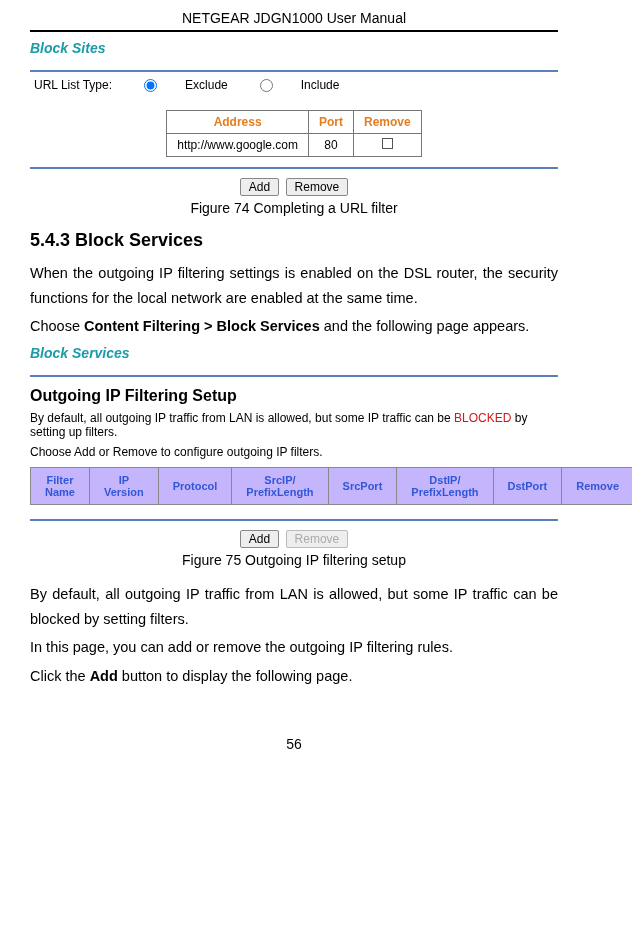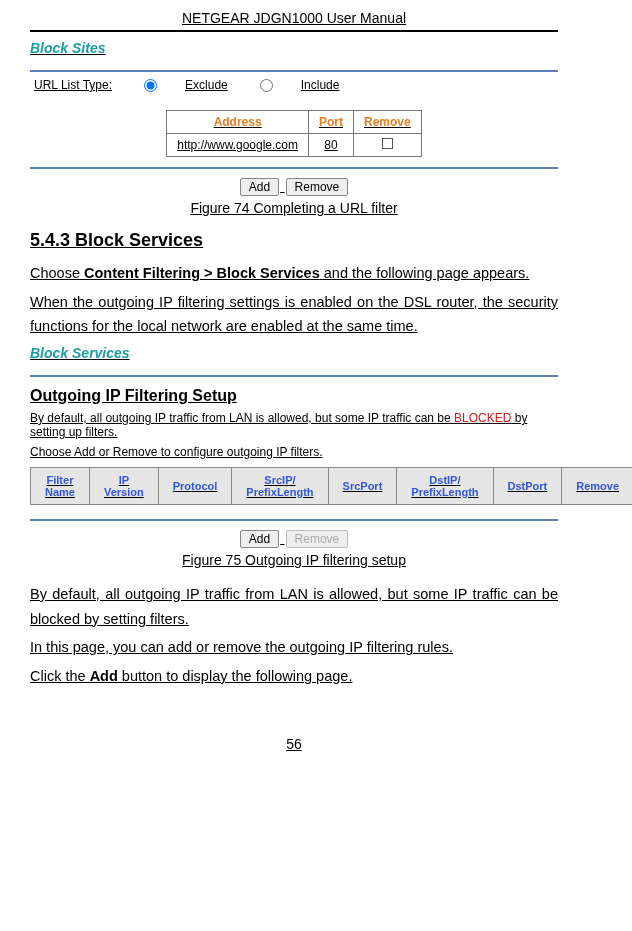--- a/index.html
+++ b/index.html
@@ -7,21 +7,20 @@
     margin: 0;
     padding: 0;
     font-family: Arial, sans-serif;
     background: #fff;
     width: 632px;
   }
   .page {
     width: 588px;
     padding: 10px 30px 20px 30px;
     position: relative;
-    text-decoration: underline;
   }
   .doc-header {
     text-align: center;
     font-size: 14px;
     padding-bottom: 4px;
     border-bottom: 2px solid #000;
     margin-bottom: 8px;
   }
   .section-title-teal {
     color: #1a9ba8;
@@ -113,21 +112,21 @@
     border-collapse: collapse;
     width: 100%;
     font-size: 11px;
     margin: 8px 0 14px 0;
   }
   .filter-table th {
     border: 1px solid #888;
     padding: 6px 14px;
     color: #3257d6;
     font-weight: bold;
-    background: #e5e5e5;
+    background: #c4b5fd;
     text-align: center;
   }
   .checkbox-mini {
     display: inline-block;
     width: 11px;
     height: 11px;
     border: 1px solid #555;
     background: #fff;
   }
   .page-num {
@@ -174,24 +173,24 @@
 
   <div class="btn-row">
     <span class="btn">Add</span>
     <span class="btn">Remove</span>
   </div>
 
   <div class="fig-caption">Figure 74 Completing a URL filter</div>
 
   <div class="h3-section">5.4.3   Block Services</div>
 
+  <div class="body-text">When the outgoing IP filtering settings is enabled on the DSL router, the security functions for the local network are enabled at the same time.</div>
   <div class="body-text">
     <span>Choose </span><b>Content Filtering &gt; Block Services</b><span> and the following page appears.</span>
   </div>
-  <div class="body-text">When the outgoing IP filtering settings is enabled on the DSL router, the security functions for the local network are enabled at the same time.</div>
 
   <div class="section-title-teal">Block Services</div>
   <hr class="hr-blue">
 
   <div class="outgoing-title">Outgoing IP Filtering Setup</div>
   <div class="outgoing-desc">
     <span>By default, all outgoing IP traffic from LAN is allowed, but some IP traffic can be </span><span class="blocked-red">BLOCKED</span><span> by setting up filters.</span>
   </div>
   <div class="outgoing-desc">Choose Add or Remove to configure outgoing IP filters.</div>
 

